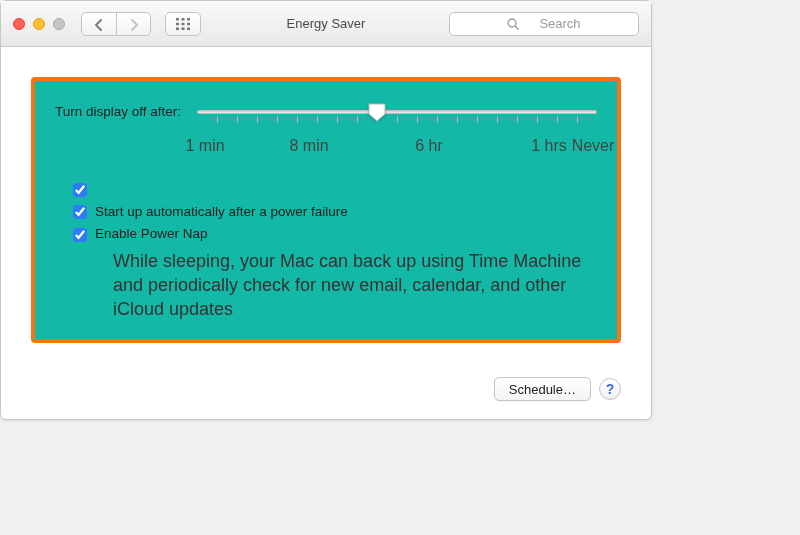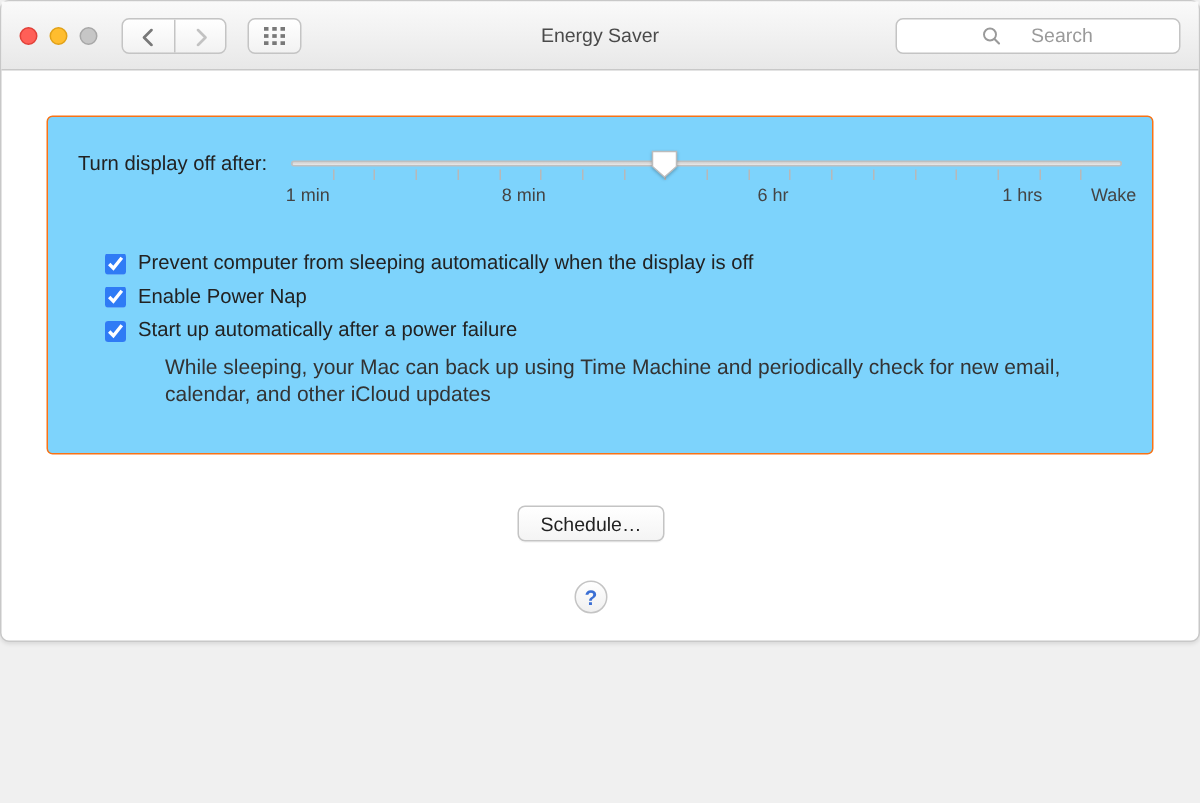--- a/index.html
+++ b/index.html
@@ -7,21 +7,21 @@
     margin: 0;
     font-family: -apple-system, "Helvetica Neue", Helvetica, Arial, sans-serif;
     font-size: 13px;
     color: #222;
     background: #f0f0f0;
     width: 800px;
     height: 535px;
     overflow: hidden;
   }
   .window {
-    width: 800px;
+    width: 652px;
     background: #ffffff;
     border: 1px solid #c8c8c8;
     border-radius: 6px;
     box-shadow: 0 1px 3px rgba(0,0,0,0.1);
     display: flex;
     flex-direction: column;
   }
   .titlebar {
     height: 46px;
     background: linear-gradient(#fafafa, #e8e8e8);
@@ -88,24 +88,24 @@
     align-items: center;
     justify-content: center;
     gap: 20px;
     color: #9a9a9a;
     font-size: 13px;
   }
   .content {
     padding: 30px 30px 20px 30px;
   }
   .panel {
-    border: 1px solid #f97316;
+    border: 4px solid #f97316;
     border-radius: 4px;
     padding: 22px 20px 18px 20px;
-    background: #7dd3fc;
+    background: #14b8a6;
   }
   .slider-row {
     display: flex;
     align-items: flex-start;
     gap: 16px;
     margin-bottom: 28px;
   }
   .slider-label {
     font-size: 13.5px;
     white-space: nowrap;
@@ -130,42 +130,42 @@
   .ticks {
     display: grid;
     grid-template-columns: repeat(20, 1fr);
     margin-top: 2px;
   }
   .tick { height: 7px; border-left: 1px solid #b8b8b8; }
   .tick:first-child { border-left: none; }
   .tick-labels {
     position: relative;
     height: 16px;
-    font-size: 12px;
+    font-size: 16px;
     color: #444;
-    margin-top: 3px;
+    margin-top: 14px;
   }
   .tick-labels span { position: absolute; transform: translateX(-50%); }
   .checks { padding-left: 18px; }
   .check-row {
     display: flex;
     align-items: flex-start;
     gap: 8px;
     margin: 7px 0;
     font-size: 13.5px;
   }
   .check-row input[type=checkbox] {
     margin: 0;
     width: 14px; height: 14px;
     accent-color: #2f7bf5;
     margin-top: 1.5px;
   }
   .desc {
-    margin: 2px 0 12px 40px;
-    font-size: 14px;
+    margin: 2px 0 0 40px;
+    font-size: 18px;
     color: #333;
     line-height: 1.35;
   }
   .panel-footer {
     display: flex;
     justify-content: flex-end;
     margin-top: 40px;
   }
   .mac-button {
     border: 1px solid #c4c4c4;
@@ -176,23 +176,22 @@
     font-size: 13px;
     color: #222;
     display: inline-flex;
     align-items: center;
     box-shadow: 0 1px 0 rgba(0,0,0,0.03);
   }
   .footer-row {
     display: flex;
     justify-content: flex-end;
     align-items: center;
-    gap: 26px;
+    gap: 8px;
     padding: 14px 30px 18px 18px;
-    flex-direction: column;
   }
   .help {
     width: 22px; height: 22px;
     border-radius: 50%;
     border: 1px solid #c4c4c4;
     background: linear-gradient(#ffffff,#f0f0f0);
     color: #3b6fd4;
     font-size: 14px;
     font-weight: 600;
     display: flex; align-items: center; justify-content: center;
@@ -283,38 +282,37 @@
               <div class="tick"></div>
               <div class="tick"></div>
               <div class="tick"></div>
               <div class="tick"></div>
           </div>
           <div class="tick-labels">
             <span style="left:2%">1 min</span>
             <span style="left:28%">8 min</span>
             <span style="left:58%">6 hr</span>
             <span style="left:88%">1 hrs</span>
-            <span style="left:99%">Wake</span>
+            <span style="left:99%">Never</span>
           </div>
         </div>
       </div>
 
       <div class="checks">
         <label class="check-row">
           <input type="checkbox" checked="" style="">
-          <span>Prevent computer from sleeping automatically when the display is off</span>
+        </label>
+        <label class="check-row">
+          <input type="checkbox" checked="" style="">
+          <span>Start up automatically after a power failure</span>
         </label>
         <label class="check-row">
           <input type="checkbox" checked="" style="">
           <span>Enable Power Nap</span>
         </label>
-        <label class="check-row">
-          <input type="checkbox" checked="" style="">
-          <span>Start up automatically after a power failure</span>
-        </label>
         <div class="desc">While sleeping, your Mac can back up using Time Machine and periodically check for new email, calendar, and other iCloud updates</div>
       </div>
 
     </div>
   </div>
 
   <div class="footer-row">
     <button class="mac-button">Schedule…</button>
     <div class="help">
       <span>?</span>

